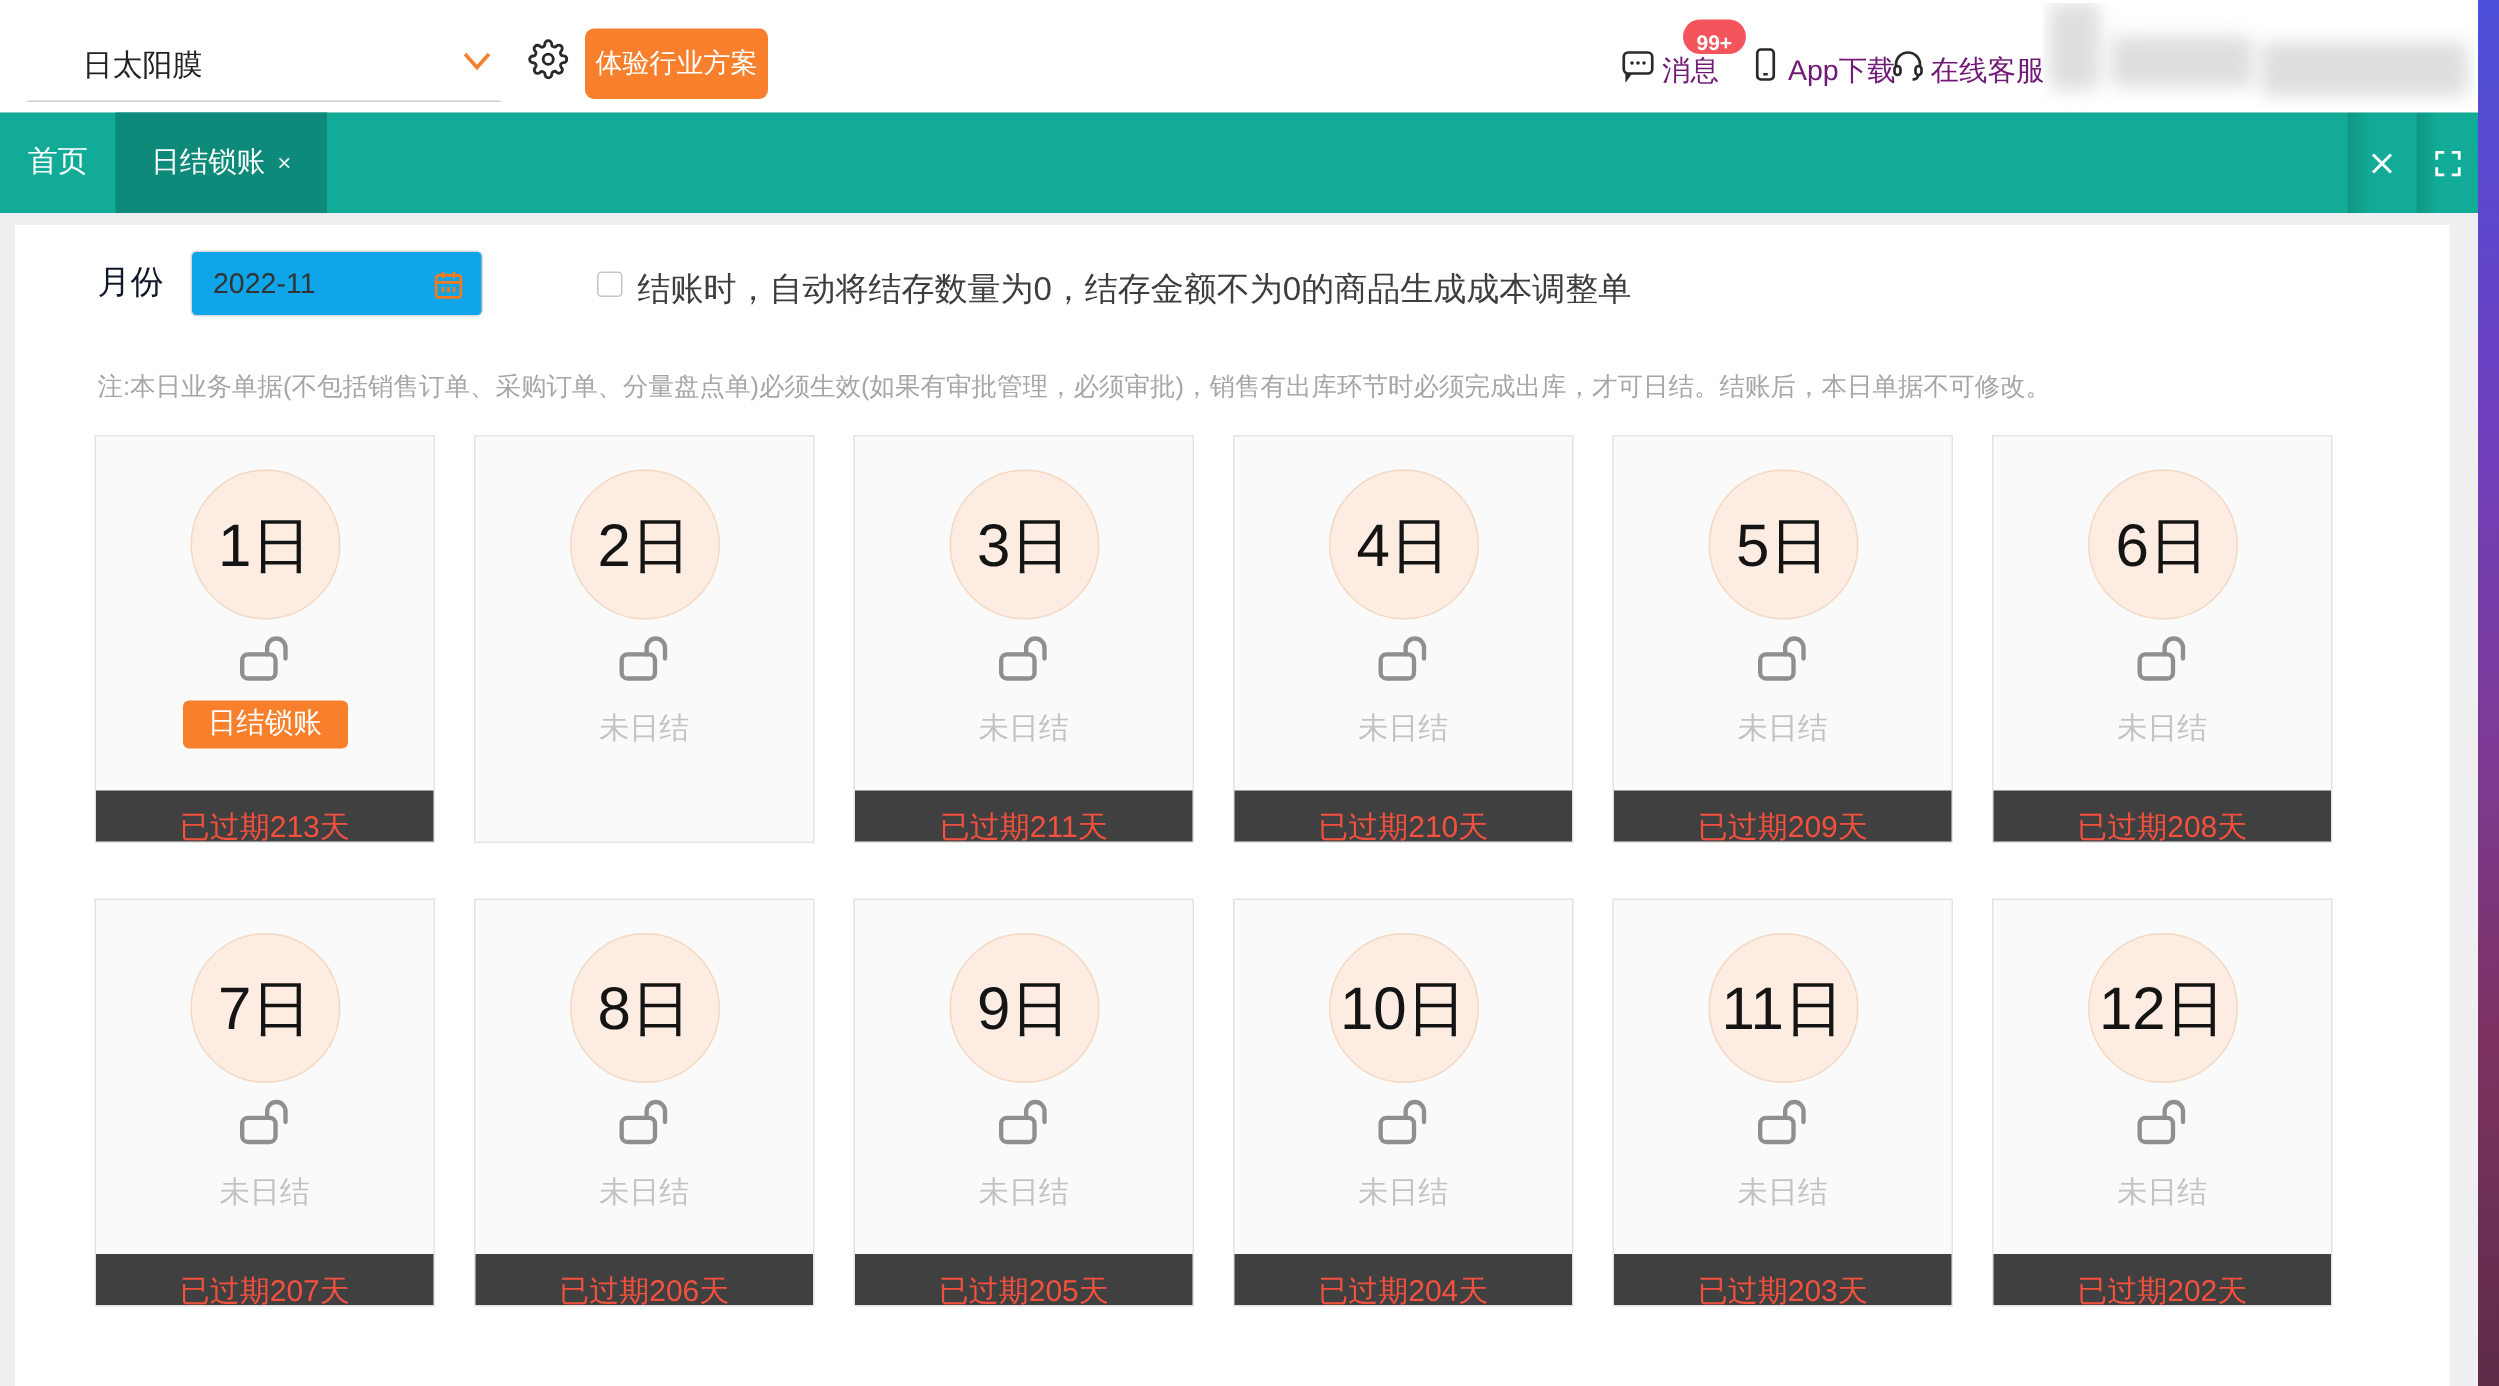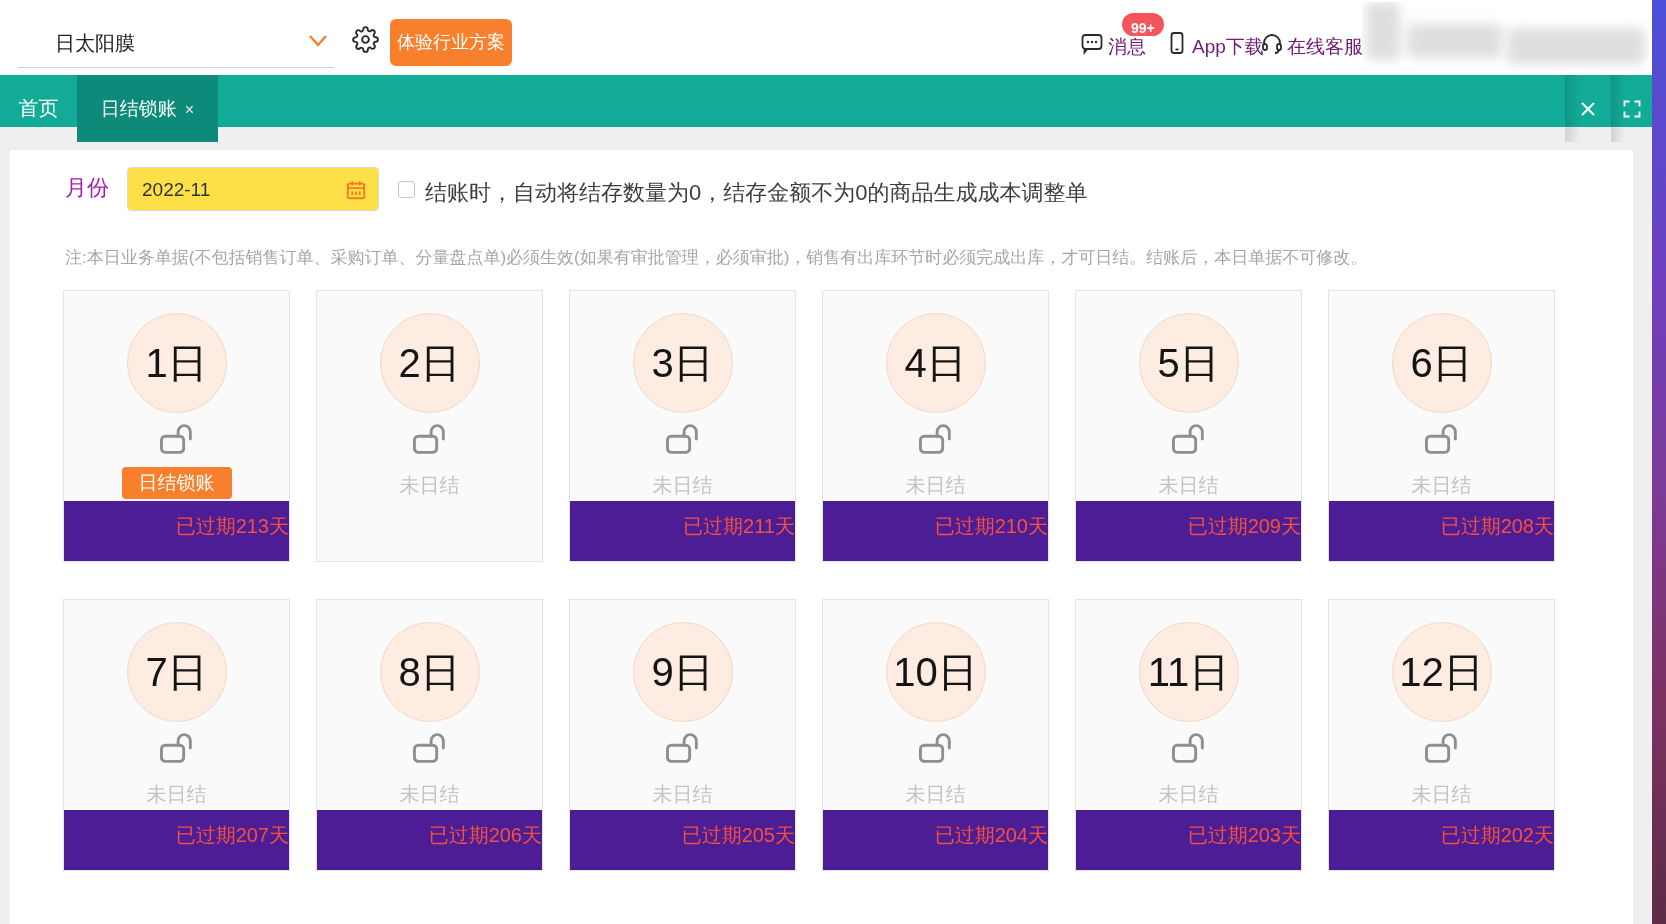--- a/index.html
+++ b/index.html
@@ -26,38 +26,38 @@
   .tb-item-icon { position:absolute; top:31px; width:24px; height:24px; }
   .tb-item-label { position:absolute; top:34px; font-size:19px; color:#701a75; cursor:pointer; }
   .badge { position:absolute; left:1122px; top:13px; height:23px; padding:4px 9px;
     background:#f4555c; border-radius:12px; color:#fff; font-size:14px; font-weight:bold;
     line-height:23px; }
   .redacted-logo { position:absolute; left:1362px; top:2px; width:288px; height:70px;
     background:#fff; overflow:hidden; }
   .blob { position:absolute; background:#dedede; filter:blur(6px); border-radius:6px; }
 
   
-  .navbar { position:absolute; left:0; top:75px; width:1652px; height:52px; background:#12ab97; }
+  .navbar { position:absolute; left:0; top:75px; width:1652px; height:67px; background:#12ab97; }
   .tab-home { position:absolute; left:0; top:0; width:77px; height:67px; color:#fff;
     font-size:20px; line-height:67px; text-align:center; cursor:pointer; }
   .tab-active { position:absolute; left:77px; top:0; width:141px; height:67px; background:#0d8a79;
     color:#fff; font-size:19px; line-height:67px; text-align:center; cursor:pointer; }
   .tab-active .tab-close { margin-left:8px; font-size:16px; color:rgba(255,255,255,.9); cursor:pointer; }
   .nav-sq { position:absolute; top:0; height:67px; display:flex; align-items:center;
     justify-content:center; cursor:pointer;
     background:linear-gradient(90deg,rgba(0,0,0,.12),rgba(0,0,0,0) 35%); }
   .nav-close { left:1565px; width:46px; }
   .nav-full { left:1611px; width:41px; }
 
   
   .panel { position:absolute; left:10px; top:150px; width:1623px; height:774px; background:#fff; }
 
-  .month-label { position:absolute; left:55px; top:23px; font-size:22px; color:#a21caf; }
-  .month-input { position:absolute; left:117px; top:17px; width:252px; height:44px;
-    border:1px solid #d9d9d9; border-radius:4px; background:#fde047; cursor:pointer; }
+  .month-label { position:absolute; left:55px; top:23px; font-size:22px; color:#0f172a; }
+  .month-input { position:absolute; left:117px; top:17px; width:195px; height:44px;
+    border:1px solid #d9d9d9; border-radius:4px; background:#0ea5e9; cursor:pointer; }
   .month-input .val { position:absolute; left:14px; top:11px; font-size:19px; color:#333; }
   .month-input .cal { position:absolute; right:11px; top:11px; width:22px; height:22px; }
 
   .chk-box { position:absolute; left:388px; top:31px; width:17px; height:17px;
     border:1px solid #c6c6c6; border-radius:3px; background:#fff; cursor:pointer; }
   .chk-label { position:absolute; left:415px; top:28px; font-size:22px; color:#3d3d3d; }
 
   .note { position:absolute; left:55px; top:96px; font-size:17px; color:#a6a6a6; }
 
   .day-grid { position:absolute; left:53px; top:140px; display:grid;
@@ -68,22 +68,22 @@
     width:100px; height:100px; border-radius:50%; background:#fcece1;
     border:1px solid #f3d9c4; display:flex; align-items:center; justify-content:center; }
   .day-num { font-size:40px; color:#141414; }
   .lock-ic { position:absolute; left:50%; top:130px; transform:translateX(-50%);
     width:40px; height:36px; }
   .status-btn { position:absolute; left:50%; top:176px; transform:translateX(-50%);
     width:110px; height:32px; background:#f87f2c; color:#fff; border:none; border-radius:4px;
     font-size:19px; line-height:32px; text-align:center; cursor:pointer; }
   .status-txt { position:absolute; left:0; right:0; top:181px; text-align:center;
     font-size:20px; color:#c3c3c3; }
-  .expired { position:absolute; left:0; right:0; bottom:0; height:60px; background:#4c1d95;
-    color:#f5503e; font-size:20px; line-height:50px; text-align:right; }
+  .expired { position:absolute; left:0; right:0; bottom:0; height:34px; background:#404040;
+    color:#f5503e; font-size:20px; line-height:50px; text-align:center; }
 </style>
 </head>
 <body>
 
 <div class="stage">
   <div class="wallpaper"></div>
 
   <div class="app">
 
     <div class="topbar">

